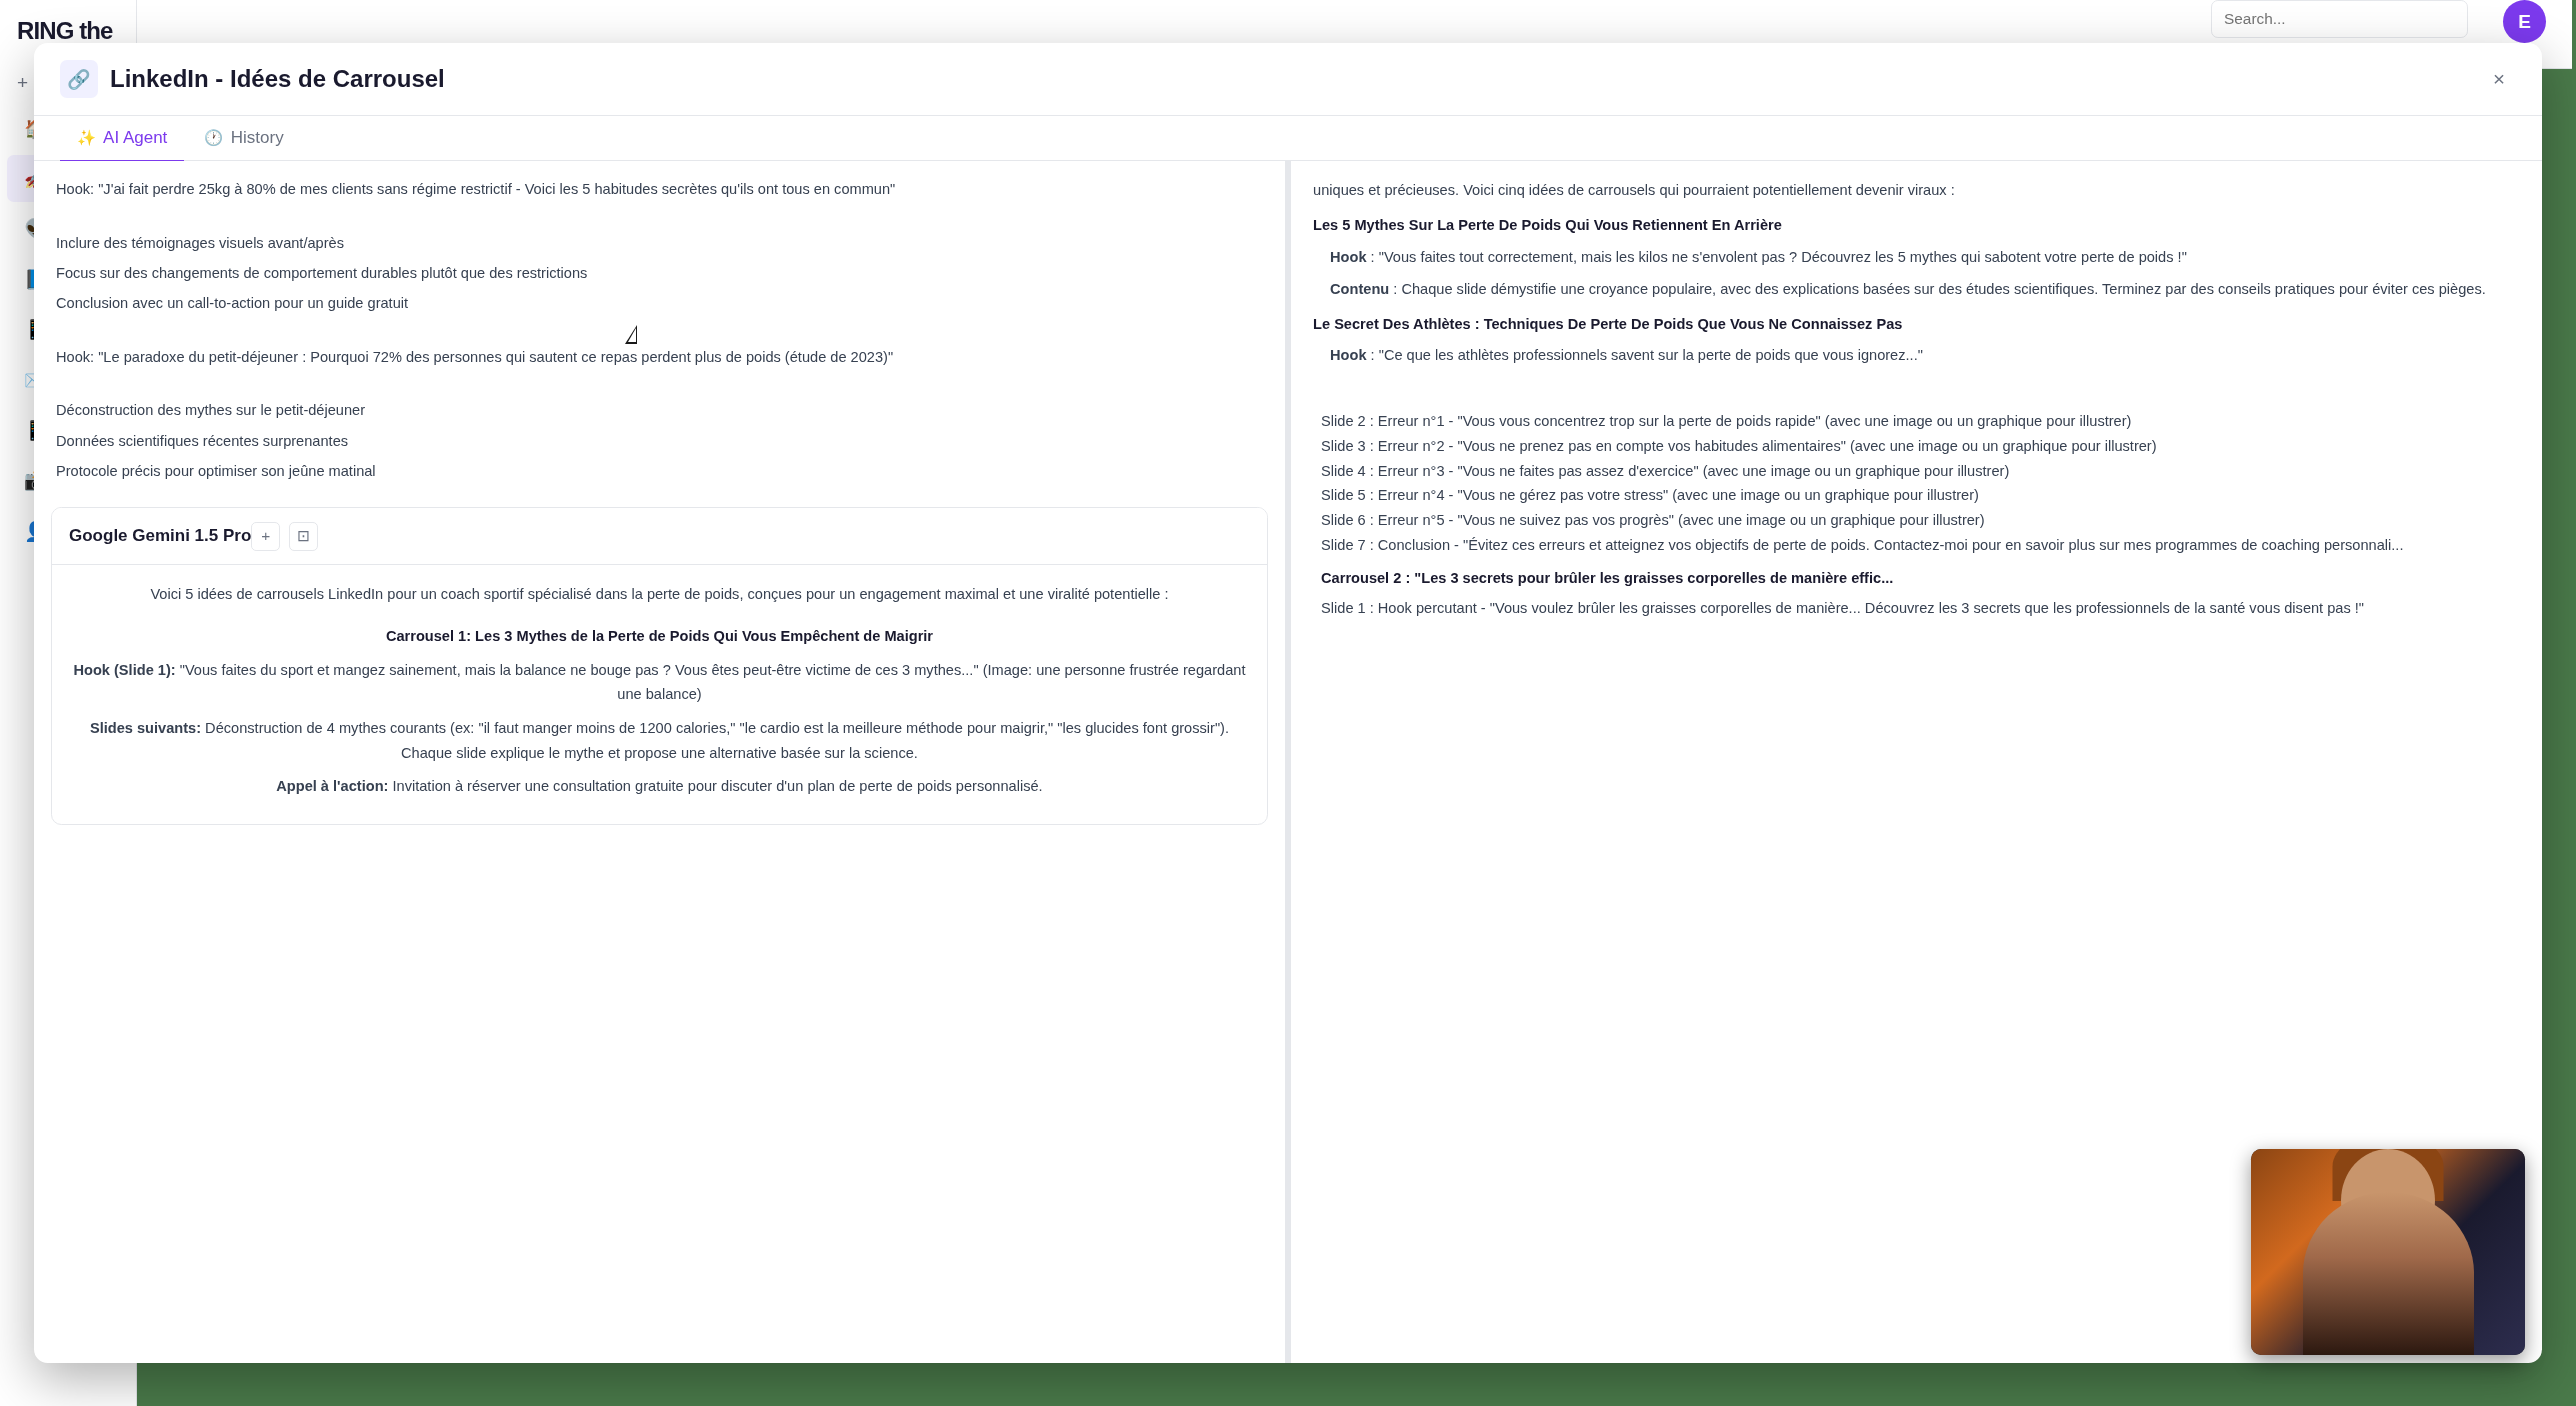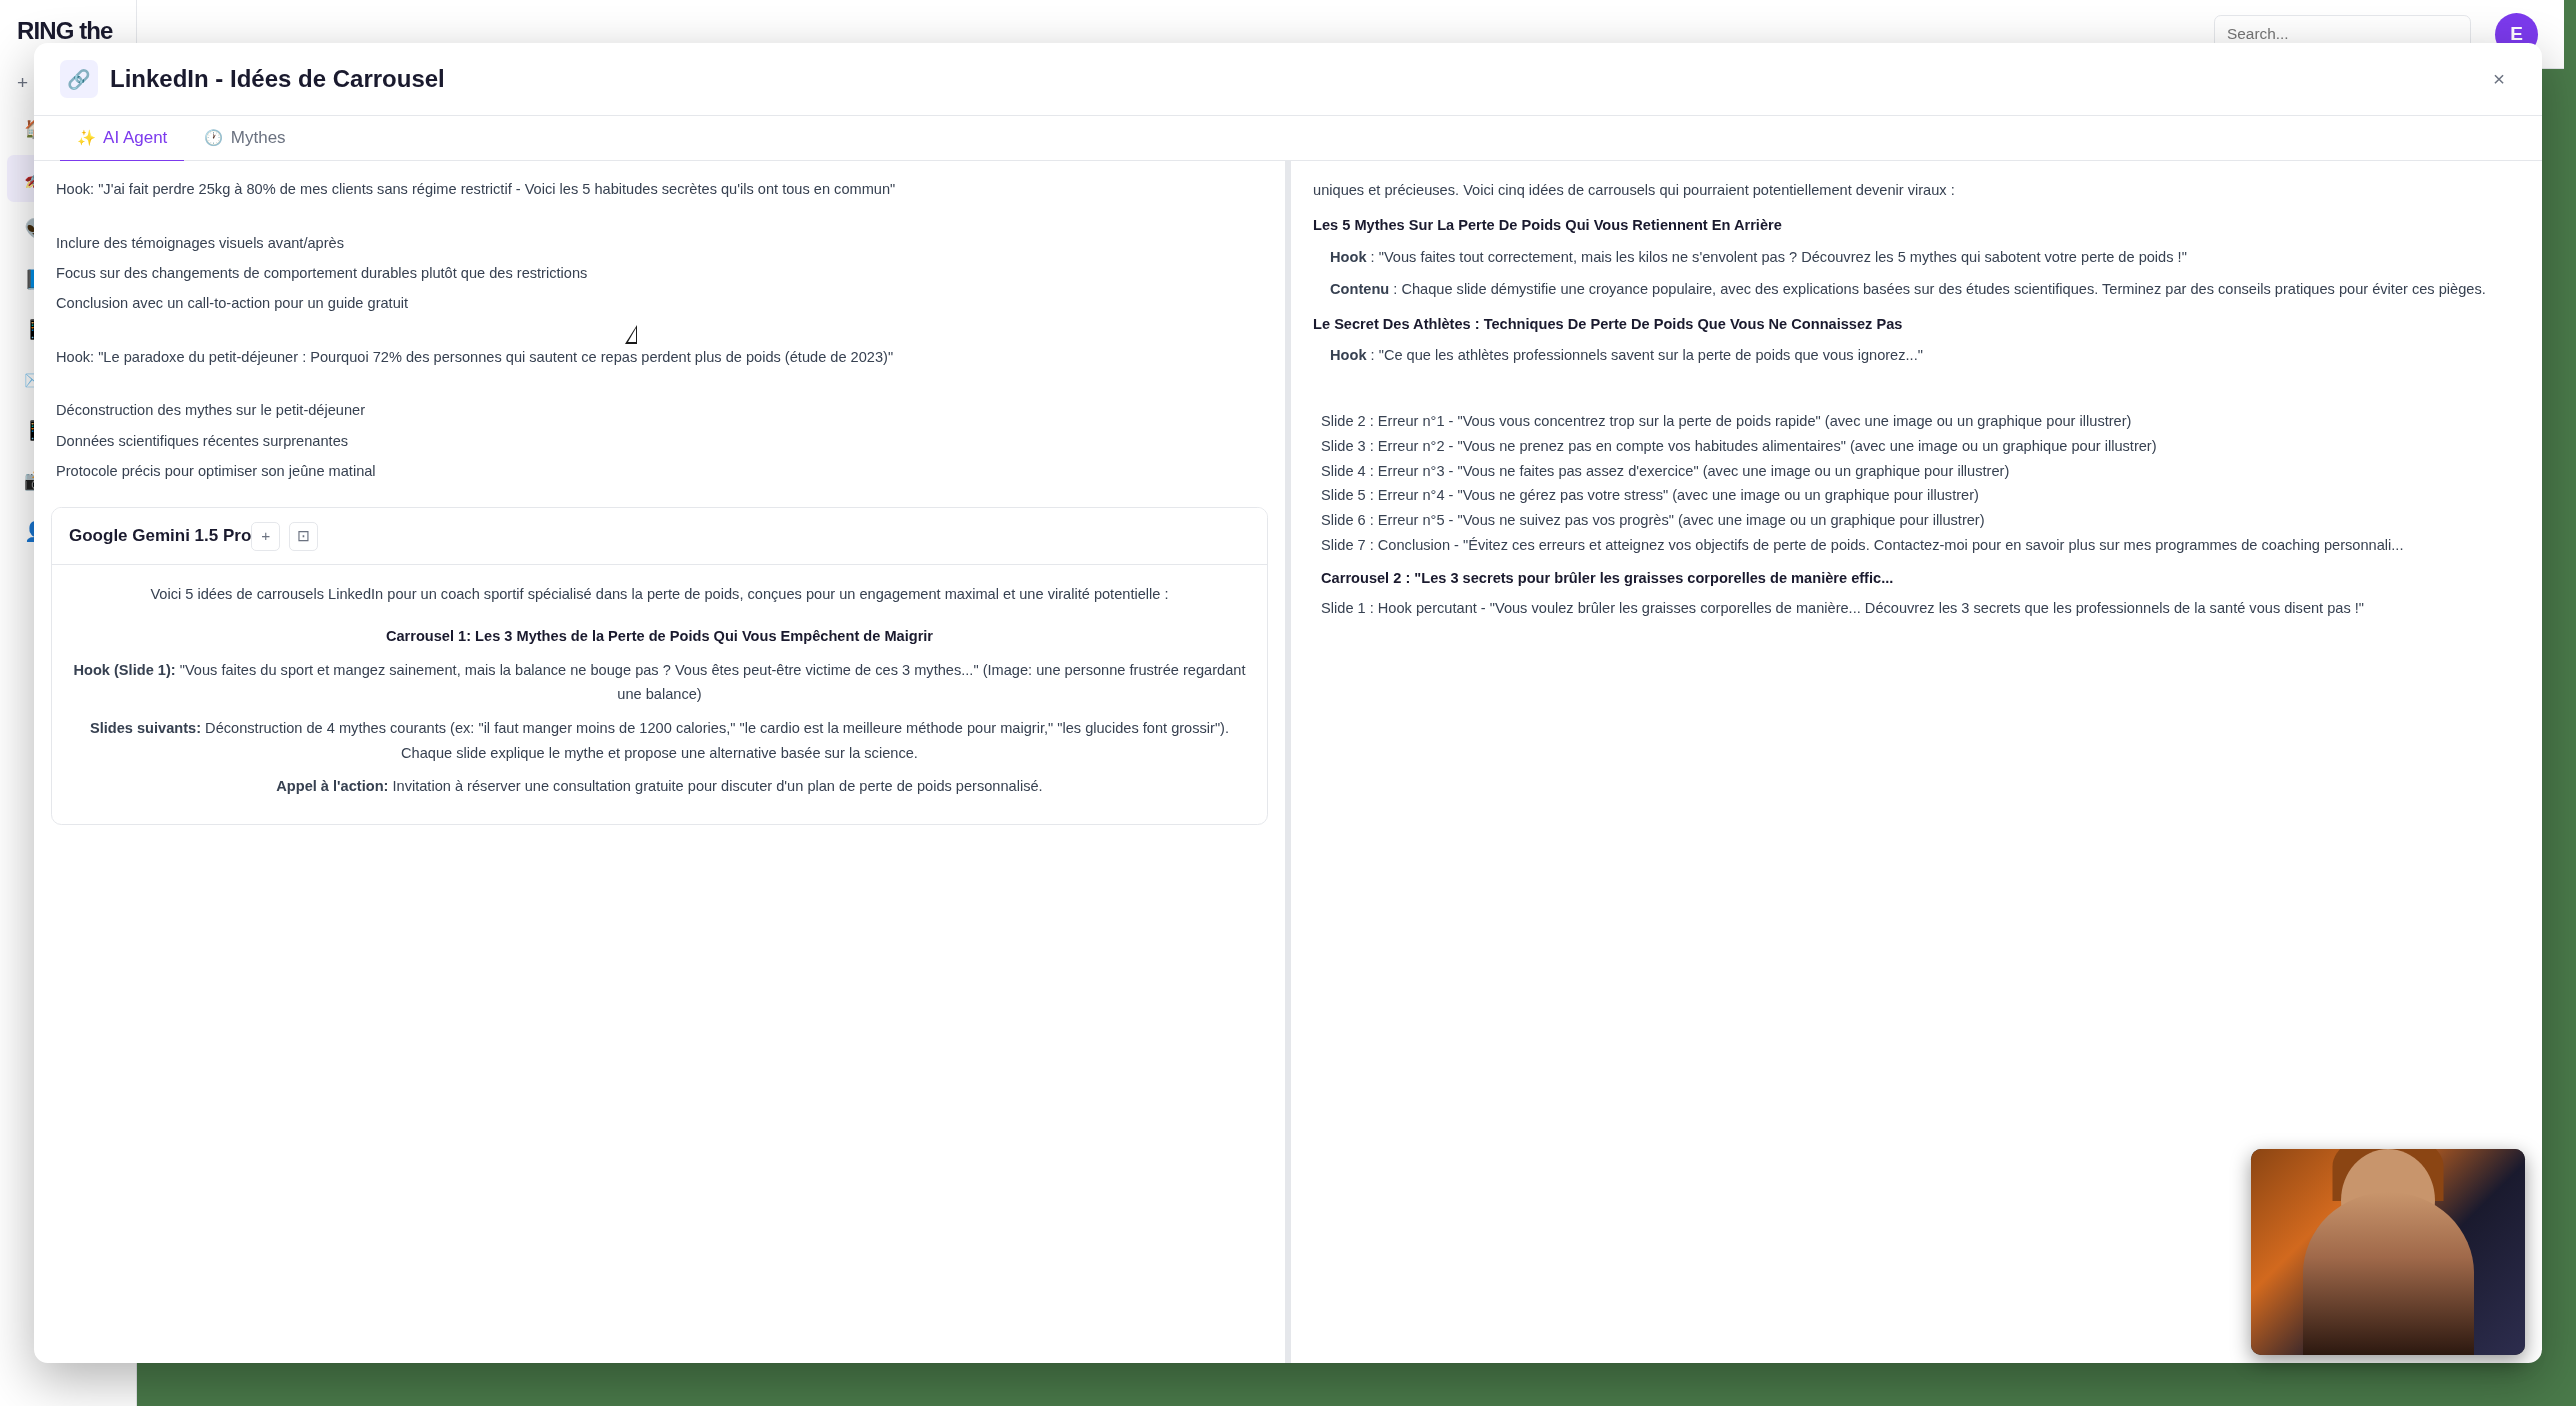--- a/index.html
+++ b/index.html
@@ -72,29 +72,29 @@
       white-space: nowrap;
       overflow: hidden;
       text-overflow: ellipsis;
     }
 
     
     .topbar {
       position: absolute;
       top: 0;
       left: 137px;
-      right: 12px;
+      right: 4px;
       height: 69px;
       background: #fff;
       border-bottom: 0.9px solid #e5e7eb;
       display: flex;
-      align-items: center;
+      align-items: flex-start;
       justify-content: flex-end;
       padding: 0 26px;
-      gap: 24px;
+      gap: 35px;
       z-index: 1;
     }
 
     .topbar-avatar {
       width: 43px;
       height: 43px;
       background: #7c3aed;
       border-radius: 50%;
       display: flex;
       align-items: center;
@@ -510,21 +510,21 @@
     <div class="modal-close">×</div>
   </div>
 
   <div class="tab-bar">
     <div class="tab active">
       <span class="tab-icon">✨</span>
       <span>AI Agent</span>
     </div>
     <div class="tab">
       <span class="tab-icon">🕐</span>
-      <span>Mythes</span>
+      <span>History</span>
     </div>
   </div>
 
   <div class="modal-content">
 
     <div class="content-left">
 
       <div class="upper-content">
         <p>Hook: "J'ai fait perdre 25kg à 80% de mes clients sans régime restrictif - Voici les 5 habitudes secrètes qu'ils ont tous en commun"</p>
         <br>

